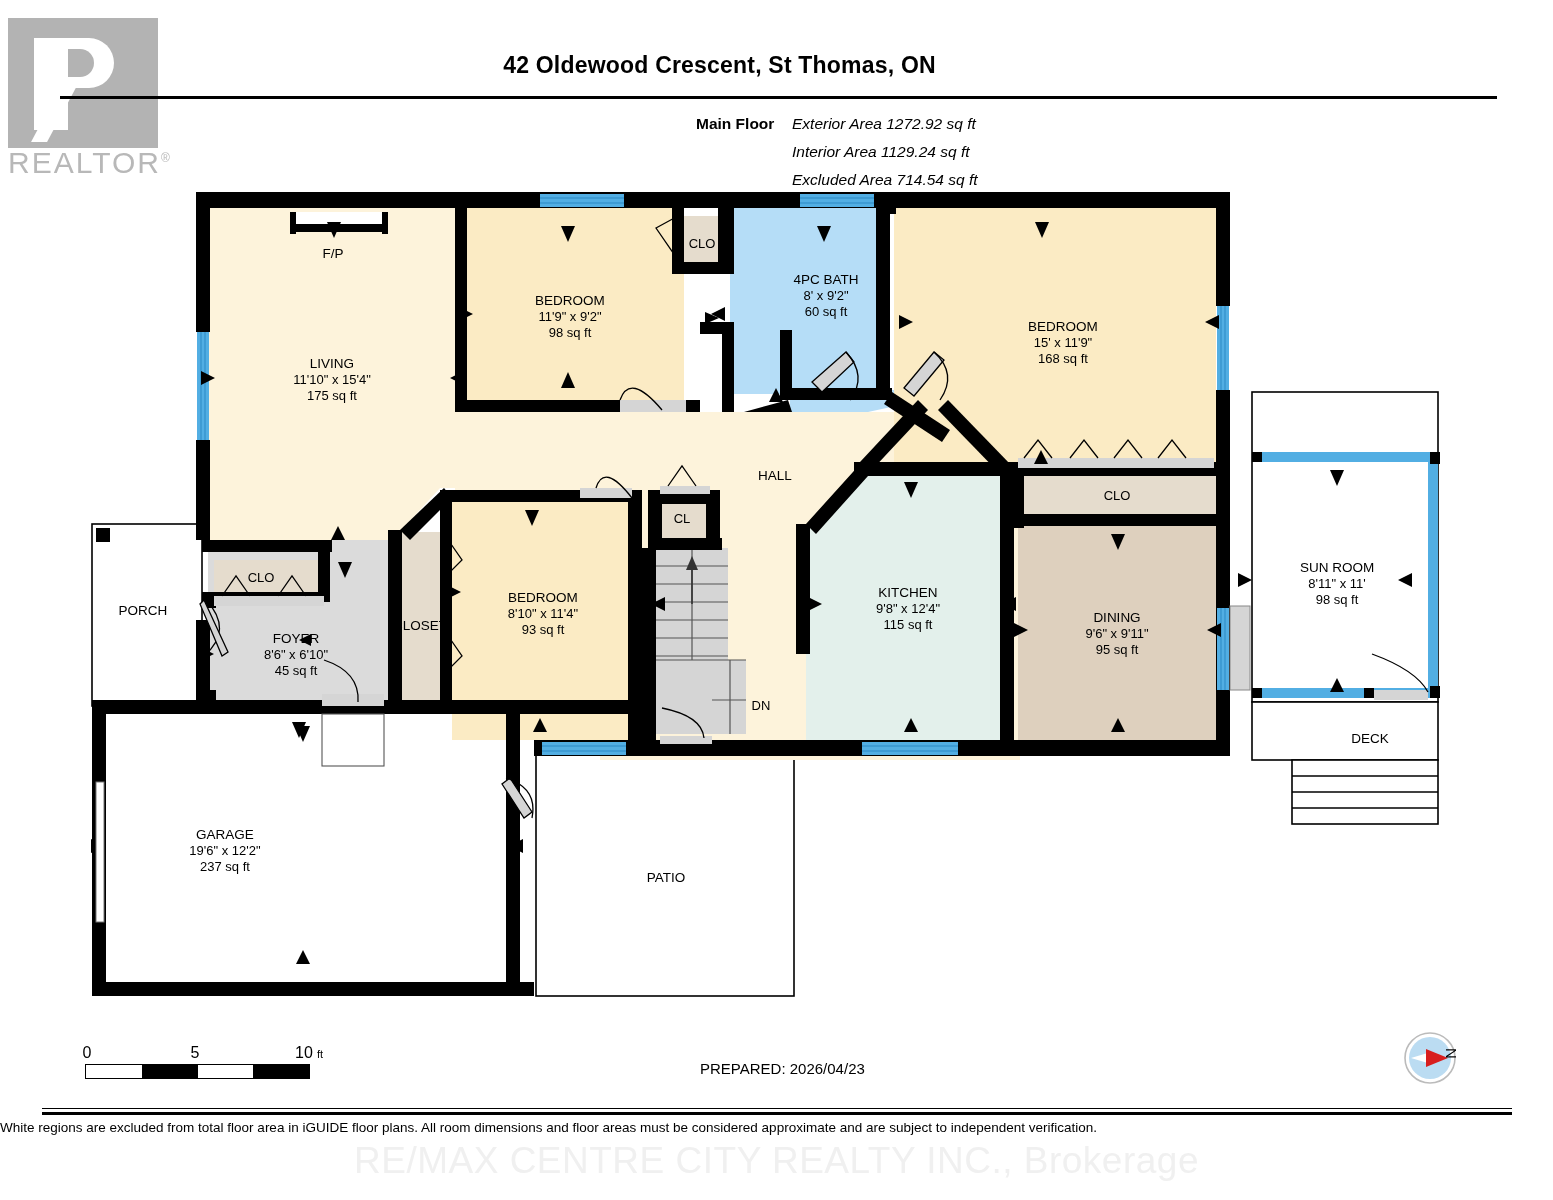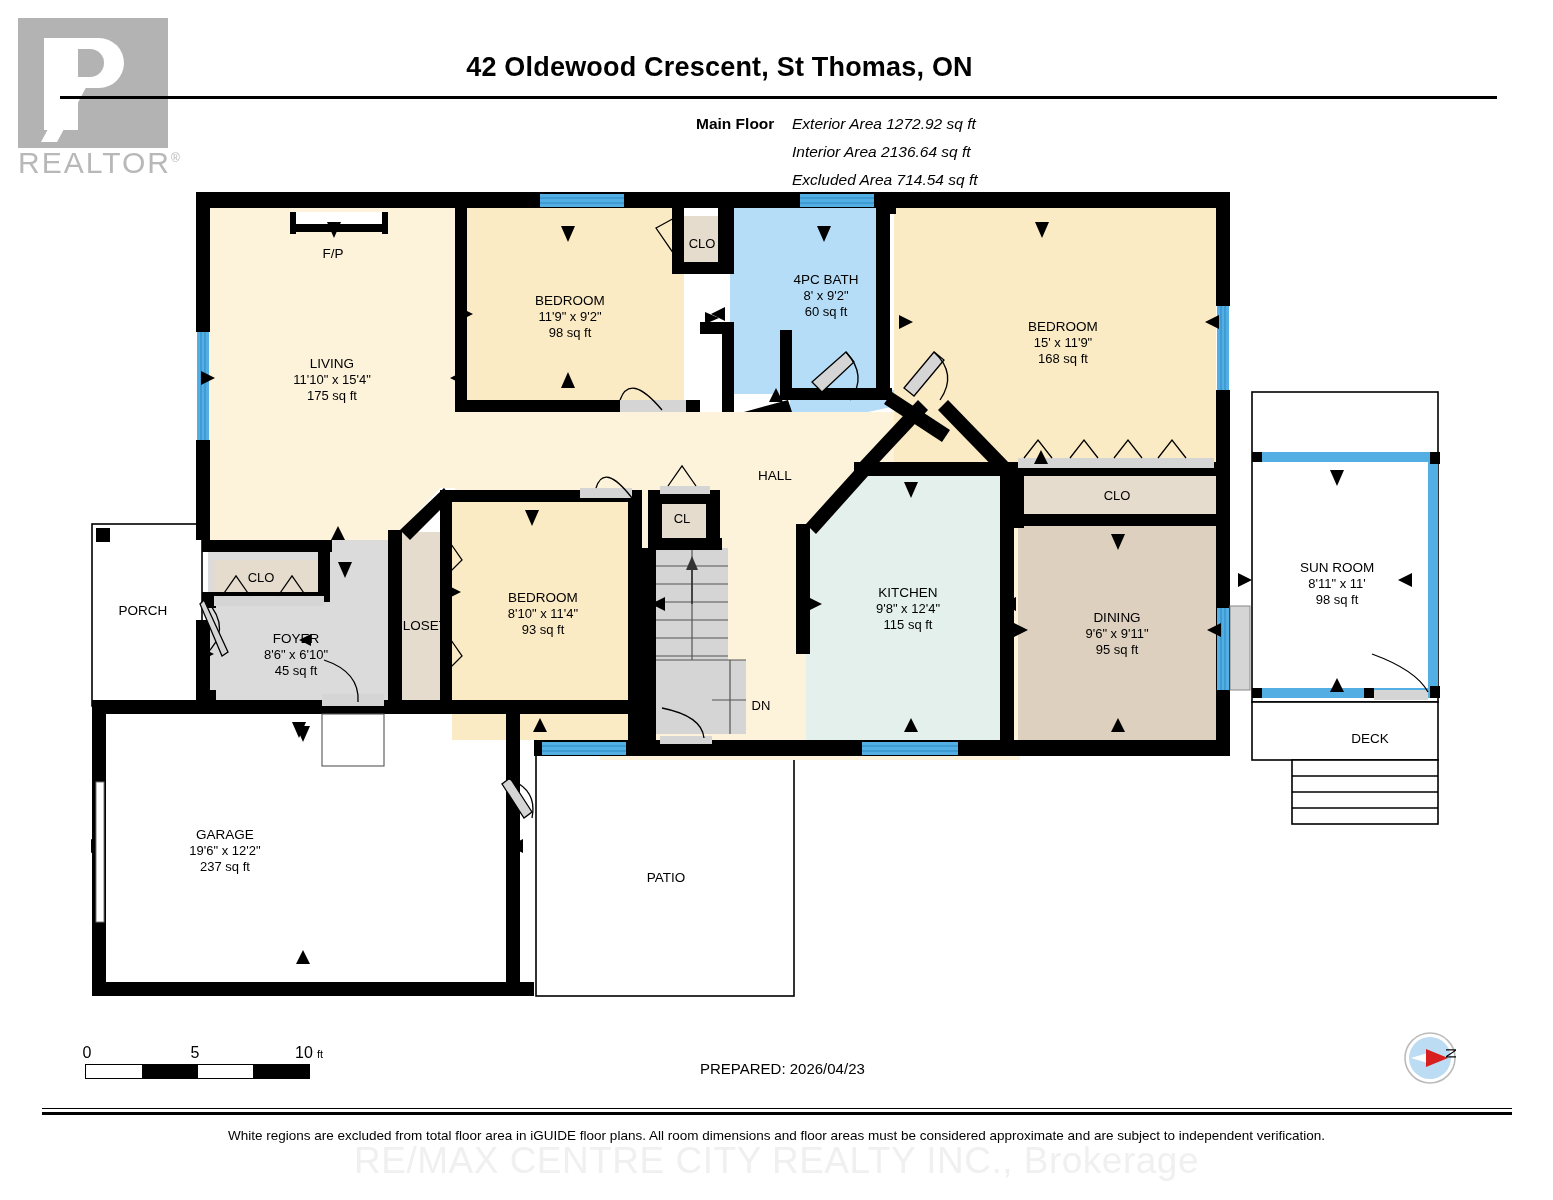--- a/index.html
+++ b/index.html
@@ -1,34 +1,34 @@
 <!DOCTYPE html>
 <html><head>
 <meta charset="utf-8">
 <style>
   html,body{margin:0;padding:0;background:#ffffff;}
   body{width:1553px;height:1200px;position:relative;overflow:hidden;
        font-family:"Liberation Sans","DejaVu Sans",sans-serif;color:#000;}
 
   
-  #realtor-logo{position:absolute;left:18px;top:18px;width:150px;height:150px;}
+  #realtor-logo{position:absolute;left:8px;top:18px;width:150px;height:150px;}
   #realtor-logo .sq{position:absolute;left:0;top:0;width:150px;height:130px;background:#b3b3b3;}
   #realtor-logo .bar{position:absolute;left:26px;top:20px;width:34px;height:92px;background:#fff;}
   #realtor-logo .bowl{position:absolute;left:60px;top:20px;width:46px;height:50px;
         background:#fff;border-radius:0 26px 26px 0;}
   #realtor-logo .bowl2{position:absolute;left:60px;top:31px;width:26px;height:28px;background:#b3b3b3;border-radius:0 15px 15px 0;}
   #realtor-logo .leg{position:absolute;left:56px;top:62px;width:16px;height:62px;background:#fff;
         transform:skewX(-28deg);transform-origin:top left;}
   #realtor-logo .word{position:absolute;left:0;top:128px;font-size:30px;letter-spacing:2px;color:#b8b8b8;
         font-family:"Liberation Sans",sans-serif;}
   #realtor-logo .reg{font-size:12px;vertical-align:super;}
 
   #title-rule{position:absolute;left:60px;top:96px;width:1437px;height:3px;background:#000;}
   #page-title{position:absolute;left:0;top:52px;width:1439px;text-align:center;
-      font-size:27px;font-weight:bold;letter-spacing:.2px;}
+      font-size:23px;font-weight:bold;letter-spacing:.2px;}
 
   #floor-summary{position:absolute;left:696px;top:110px;font-size:15.5px;line-height:28px;}
   #floor-summary .lbl{position:absolute;left:0;top:0;font-weight:bold;white-space:nowrap;}
   #floor-summary .rows{position:absolute;left:96px;top:0;white-space:nowrap;font-style:italic;}
 
   
   #plan{position:absolute;left:0;top:0;width:1553px;height:1200px;}
   #plan svg{display:block;}
 
   
@@ -37,21 +37,21 @@
   #scalebar .nums span{position:absolute;top:0;transform:translateX(-50%);}
   #scalebar .bar{position:relative;height:13px;border:1.5px solid #000;display:flex;}
   #scalebar .bar i{flex:1;}
   #scalebar .bar i.on{background:#000;}
   #scalebar .ft{position:absolute;left:232px;top:4px;font-size:11px;}
 
   #prepared{position:absolute;left:700px;top:1060px;font-size:15px;}
 
   #foot-rule{position:absolute;left:42px;top:1112px;width:1470px;height:3px;
      background:#000;box-shadow:0 -3px 0 #fff,0 -4px 0 #000;}
-  #disclaimer{position:absolute;left:0;top:1120px;width:1553px;text-align:center;font-size:13.5px;margin-top:8px;}
+  #disclaimer{position:absolute;left:0;top:1120px;width:1553px;font-size:13.5px;}
 
   #compass{position:absolute;left:1402px;top:1030px;width:56px;height:56px;}
   #compass .n{position:absolute;left:58px;top:18px;font-size:15px;
      transform:rotate(90deg);transform-origin:left top;}
 
   #watermark{position:absolute;left:0;top:1140px;width:1553px;text-align:center;
      font-size:37px;color:#f0f0f0;font-weight:500;letter-spacing:.5px;white-space:nowrap;}
 
   
   .rlabel{font-family:"Liberation Sans",sans-serif;font-size:13.5px;text-anchor:middle;fill:#000;}
@@ -69,21 +69,21 @@
   <div class="word"><span>REALTOR</span><span class="reg">®</span></div>
 </div>
 
 <div id="page-title">42 Oldewood Crescent, St Thomas, ON</div>
 <div id="title-rule"></div>
 
 <div id="floor-summary">
   <div class="lbl">Main Floor</div>
   <div class="rows">
     <div>Exterior Area 1272.92 sq ft</div>
-    <div>Interior Area 2136.64 sq ft</div>
+    <div>Interior Area 1129.24 sq ft</div>
     <div>Excluded Area 714.54 sq ft</div>
   </div>
 </div>
 
 <div id="plan">
 <svg width="1553" height="1200" viewBox="0 0 1553 1200" xmlns="http://www.w3.org/2000/svg">
   <defs>
     <marker id="none"></marker>
   </defs>
 

